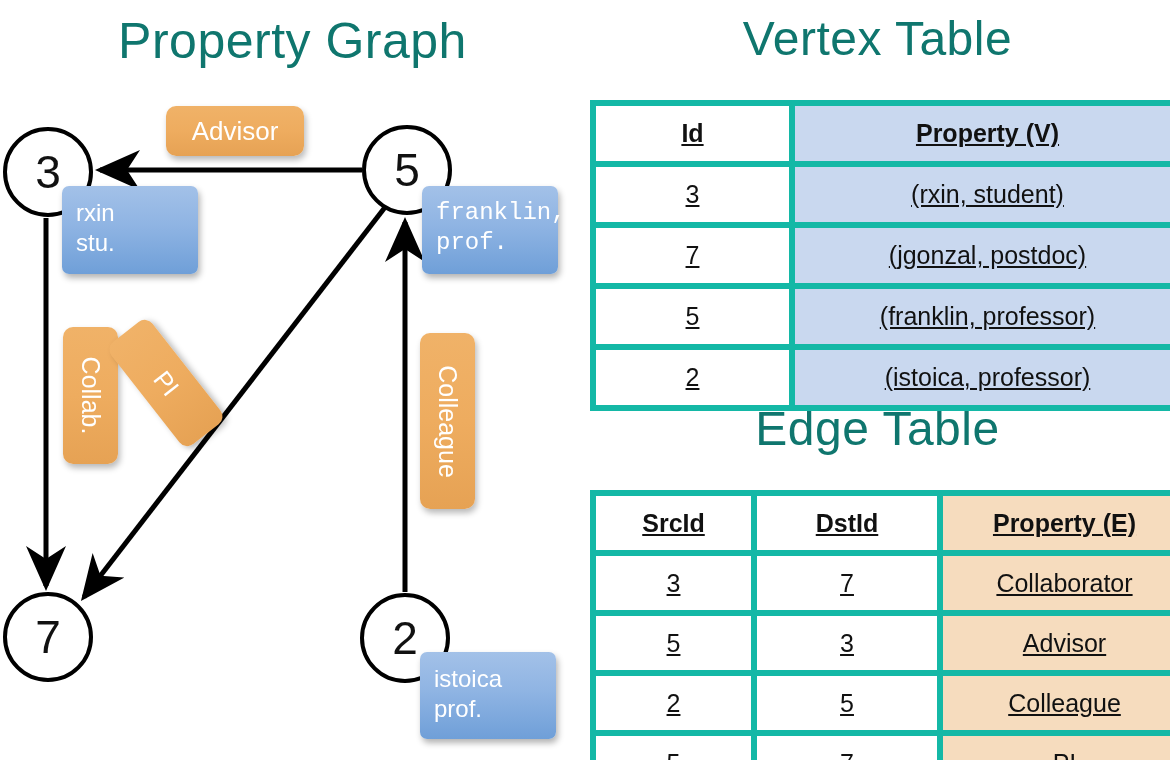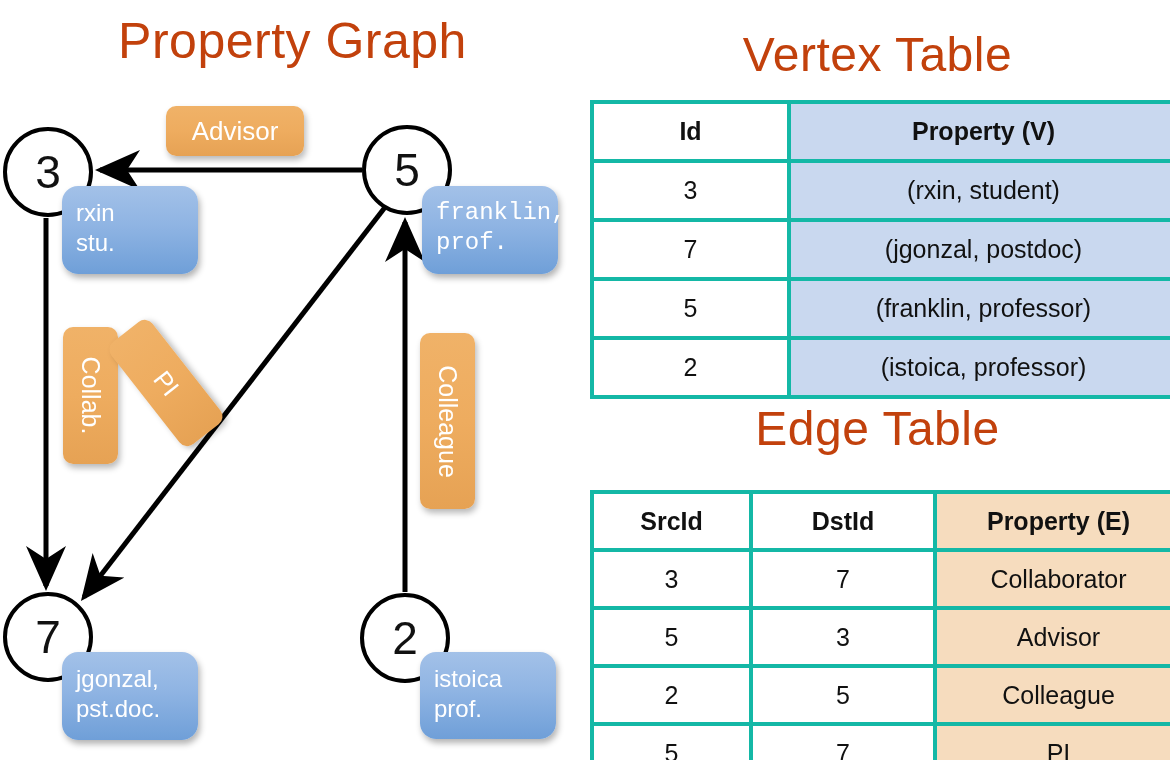--- a/index.html
+++ b/index.html
@@ -15,31 +15,31 @@
     font-family: "Liberation Sans", sans-serif;
     color: #000;
   }
 
   
   .title {
     position: absolute;
     font-family: "Liberation Sans", sans-serif;
     font-weight: 300;
     letter-spacing: 0.5px;
-    color: #c2410c;
+    color: #0f766e;
     white-space: nowrap;
   }
   #title-property-graph {
     left: 0; top: 12px; width: 585px;
     text-align: center;
     font-size: 50px;
     line-height: 58px;
   }
   #title-vertex-table {
-    left: 585px; top: 26px; width: 585px;
+    left: 585px; top: 10px; width: 585px;
     text-align: center;
     font-size: 48px;
     line-height: 58px;
   }
   #title-edge-table {
     left: 585px; top: 400px; width: 585px;
     text-align: center;
     font-size: 48px;
     line-height: 58px;
   }
@@ -74,21 +74,21 @@
   }
   #node-3 { left: 3px;   top: 127px; }
   #node-5 { left: 362px; top: 125px; }
   #node-7 { left: 3px;   top: 592px; }
   #node-2 { left: 360px; top: 593px; }
 
   
   .vbox {
     position: absolute;
     box-sizing: border-box;
-    border-radius: 16px;
+    border-radius: 7px;
     background: linear-gradient(to bottom, #a3c1e8 0%, #8fb4e3 45%, #6f9fd8 100%);
     box-shadow: 2px 4px 6px rgba(0,0,0,0.30);
     color: #ffffff;
     font-family: "Liberation Sans", sans-serif;
     font-weight: 300;
     font-size: 24px;
     line-height: 30px;
     padding: 12px 0 0 14px;
     white-space: pre-line;
   }
@@ -142,25 +142,26 @@
 
   
   table.grid {
     position: absolute;
     border-collapse: collapse;
     font-family: "Liberation Sans", sans-serif;
     font-weight: 300;
     table-layout: fixed;
   }
   table.grid td, table.grid th {
-    border: 4px solid #14b8a6;
+    border: 6px solid #14b8a6;
     text-align: center;
     vertical-align: middle;
     color: #111;
     padding: 0;
+    text-decoration: underline;
   }
   table.grid th {
     font-weight: 700;
     font-size: 25px;
   }
   table.grid td {
     font-size: 25px;
   }
 
   
@@ -219,22 +220,20 @@
     <span>7</span>
   </div>
   <div class="node" id="node-2">
     <span>2</span>
   </div>
 
   <div class="vbox" id="vbox-rxin">rxin
 stu.</div>
   <div class="vbox" id="vbox-franklin">franklin,
 prof.</div>
-  <div class="vbox" id="vbox-jgonzal">jgonzal,
-pst.doc.</div>
   <div class="vbox" id="vbox-istoica">istoica
 prof.</div>
 
   <div class="ebox" id="ebox-advisor">
     <span class="vtext">Advisor</span>
   </div>
   <div class="ebox" id="ebox-collab">
     <span class="vtext">Collab.</span>
   </div>
   <div class="ebox" id="ebox-pi">

